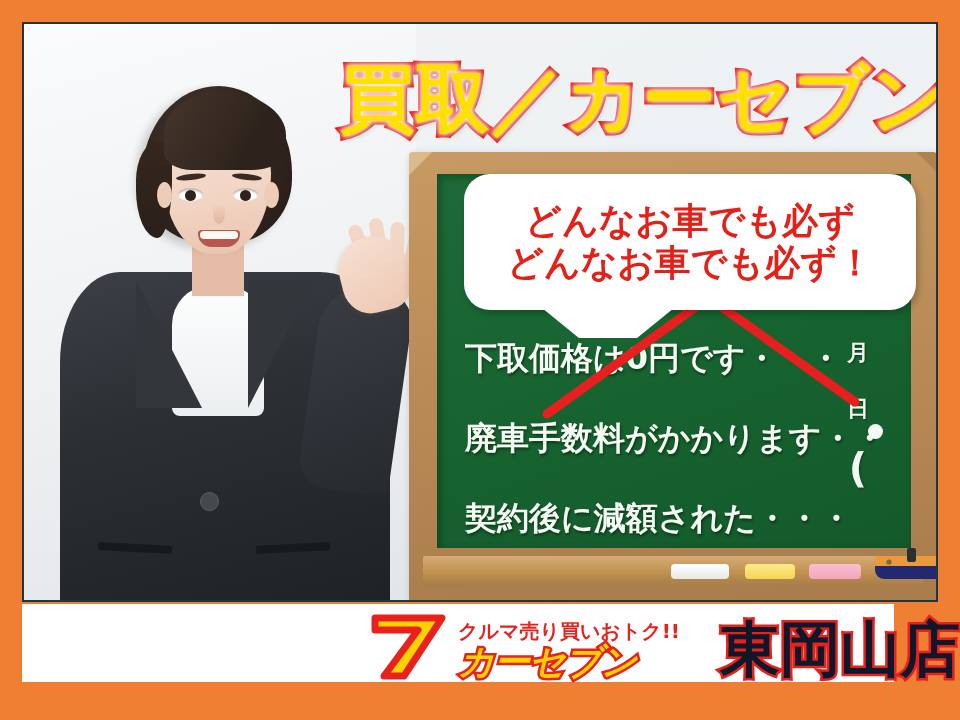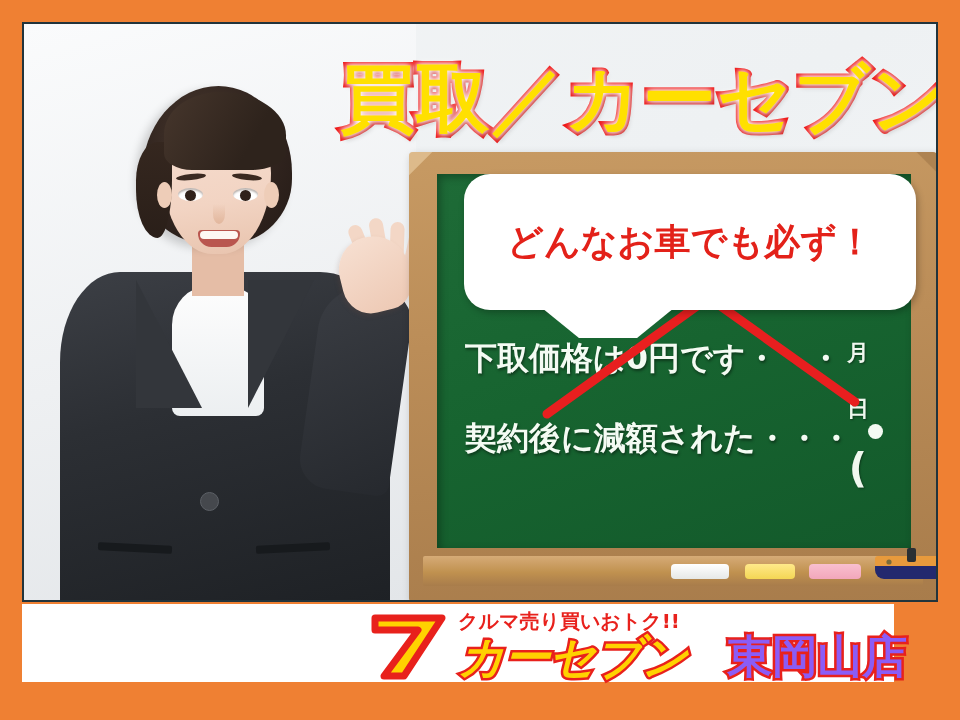--- a/index.html
+++ b/index.html
@@ -492,36 +492,36 @@
   .brand-tagline {
     font-size: 20px;
     font-weight: 700;
     color: #e8211c;
     line-height: 1;
     margin-bottom: 3px;
     letter-spacing: 0px;
     white-space: nowrap;
   }
   .brand-name {
-    font-size: 46px;
+    font-size: 36px;
     font-weight: 700;
     line-height: 1;
     white-space: nowrap;
     color: #ffd200;
     -webkit-text-stroke: 5px #e8211c;
     paint-order: stroke fill;
     letter-spacing: -1px;
     font-style: italic;
   }
   .store-name {
-    font-size: 45px;
+    font-size: 60px;
     font-weight: 700;
     line-height: 1;
     white-space: nowrap;
-    color: #8b5cf6;
+    color: #0f172a;
     -webkit-text-stroke: 5px #e8211c;
     paint-order: stroke fill;
     margin-left: 30px;
     margin-bottom: 3px;
   }
 </style>
 </head>
 <body>
 
 <div class="poster">
@@ -565,20 +565,21 @@
       <div class="mouth">
         <div class="teeth"></div>
       </div>
     </div>
 
     <div class="board-frame">
       <div class="board-surface">
 
         <div class="board-lines">
           <div class="board-line">下取価格は0円です・・・</div>
+          <div class="board-line">廃車手数料がかかります・・</div>
           <div class="board-line">契約後に減額された・・・</div>
         </div>
 
         <div class="date-col">
           <span class="date-kanji">月</span>
           <span class="date-kanji">日</span>
           <span class="date-paren">(</span>
         </div>
         <div class="chalk-dot"></div>
 
@@ -600,20 +601,21 @@
         <circle cx="16" cy="14" r="2.6" fill="#7a6a3a"></circle>
         <circle cx="66" cy="14" r="2.6" fill="#7a6a3a"></circle>
       </svg>
     </div>
 
     <div class="headline">
       <span class="headline-text">買取／カーセブン</span>
     </div>
 
     <div class="bubble">
+      <span class="bubble-line">どんなお車でも必ず</span>
       <span class="bubble-line">どんなお車でも必ず！</span>
     </div>
   </div>
 
   <div class="logo-band">
     <div class="logo-inner">
 
       <svg class="seven-mark" viewBox="0 0 78 66">
         <path d="M5 4 H72 L34 62 H14 L48 16 H5 Z" fill="#ffd200" stroke="#e8211c" stroke-width="7" stroke-linejoin="round"></path>
       </svg>

